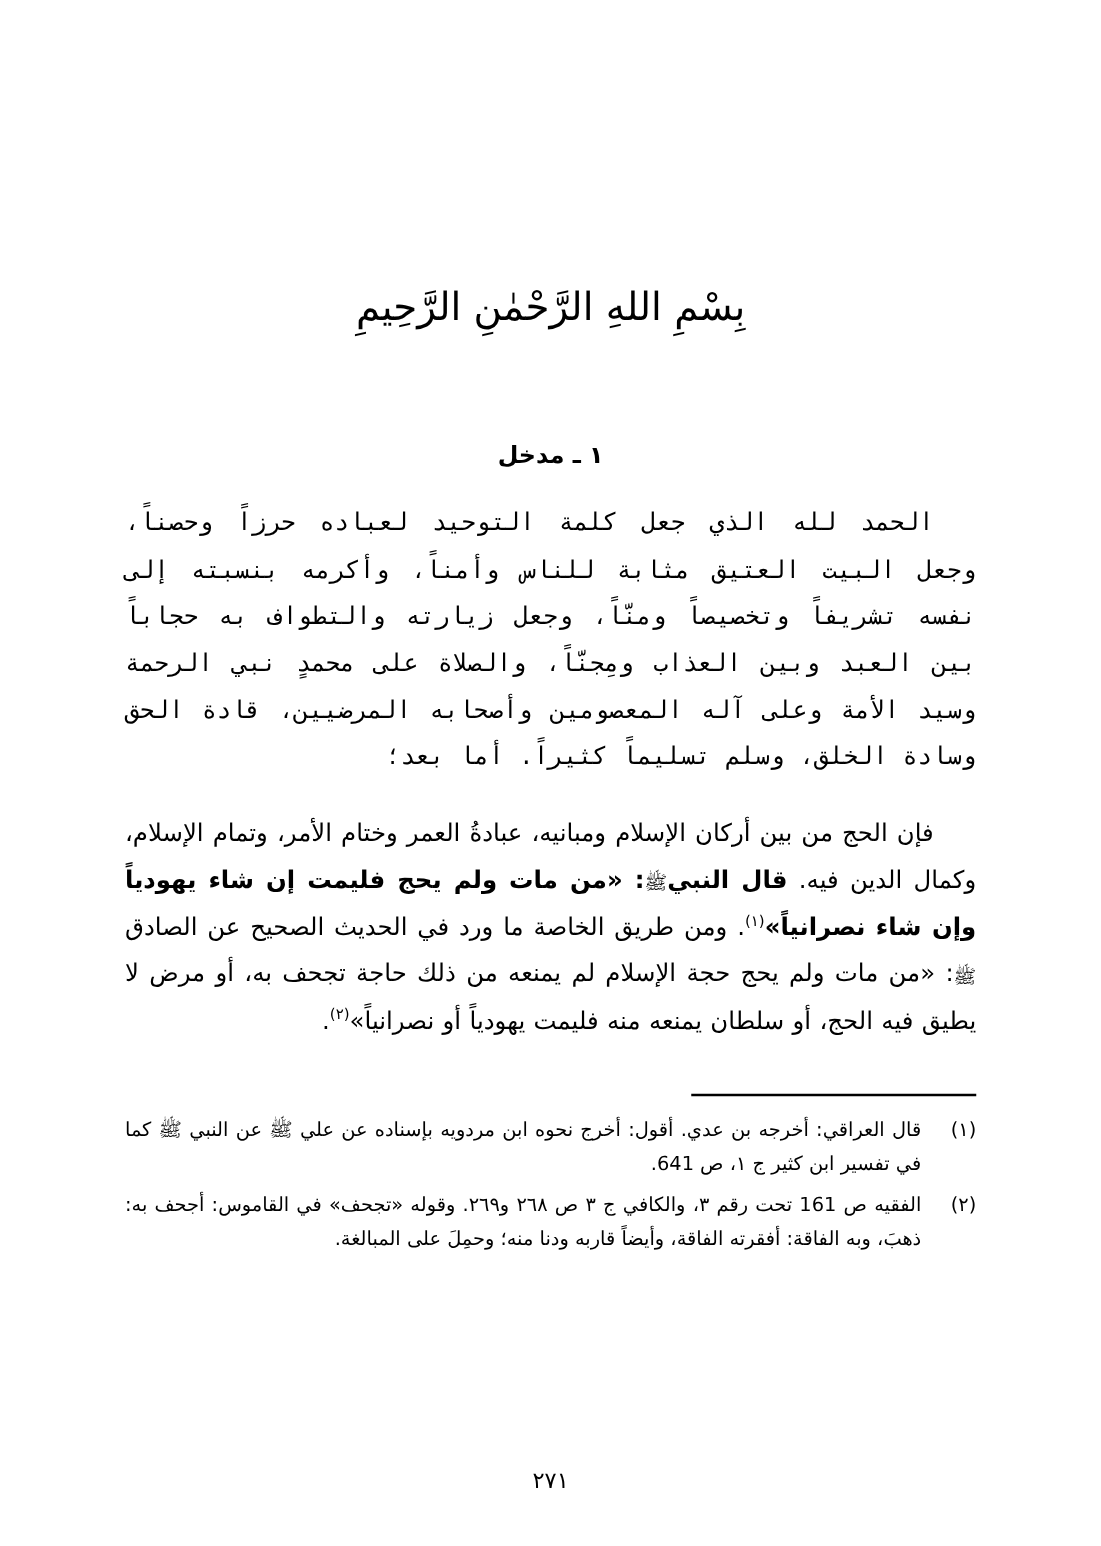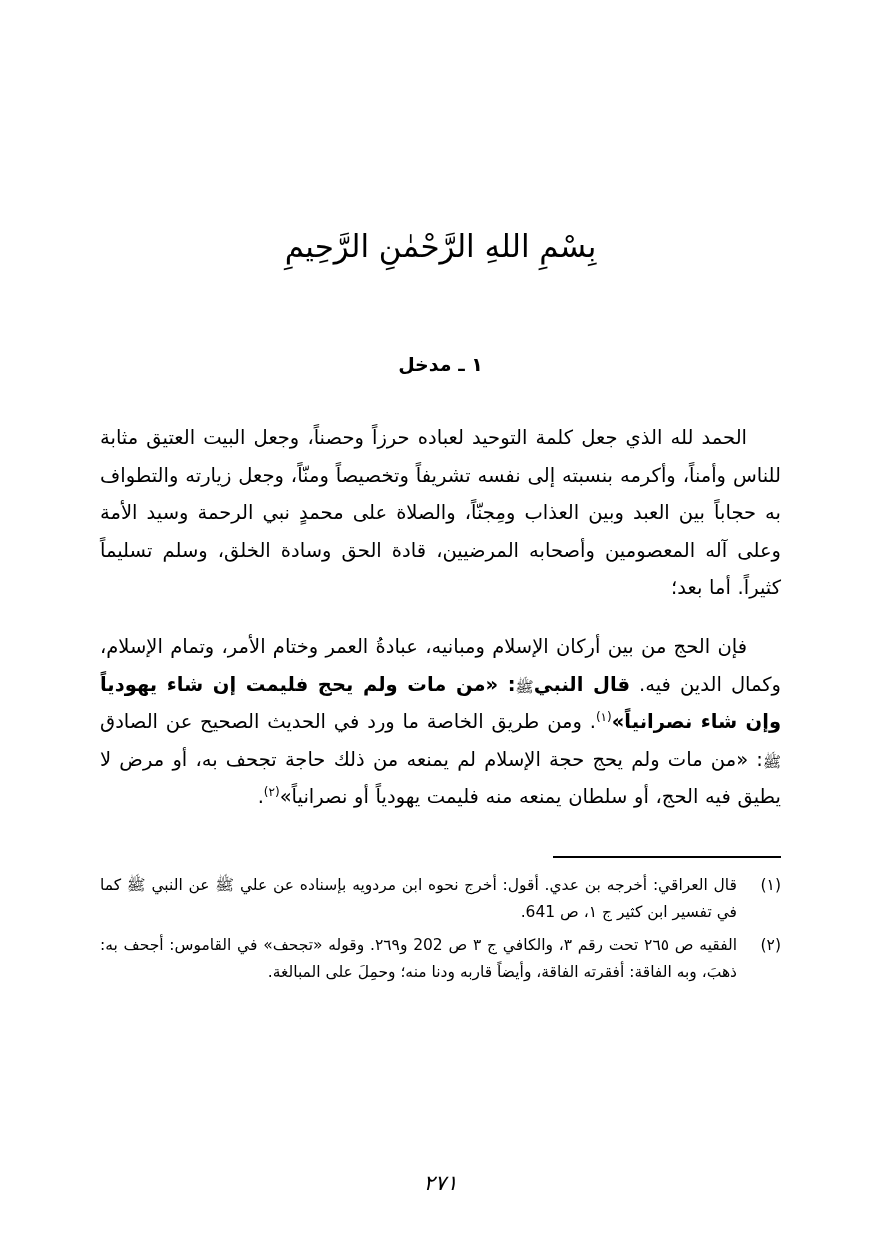--- a/index.html
+++ b/index.html
@@ -51,21 +51,22 @@
   p.para {
     text-align: justify;
     text-align-last: right;
     font-size: 19.5px;
     line-height: 1.92;
     margin: 22px 0 0 0;
     direction: rtl;
     word-spacing: 0.5px;
   }
   p.para.first {
-    margin-top: 44px;
+    margin-top: 26px;
+    font-family: Liberation Mono, monospace;
   }
   p.para .indent {
     display: inline-block;
     width: 34px;
   }
   .bold {
     font-weight: bold;
   }
   sup.fn {
     font-size: 12px;
@@ -104,23 +105,22 @@
     flex: 1 1 auto;
     text-align: justify;
     text-align-last: right;
   }
   .pagenum {
     position: absolute;
     bottom: 42px;
     left: 0;
     right: 0;
     text-align: center;
-    font-size: 21px;
+    font-size: 18px;
     direction: rtl;
-    font-style: italic;
   }
   .pbuh {
     font-size: 15px;
     display: inline-block;
     transform: translateY(1px);
   }
 </style>
 </head>
 <body>
 
@@ -140,19 +140,19 @@
 
   <div class="fn-rule"></div>
 
   <div class="footnotes">
     <div class="footnote">
       <span class="marker">(١)</span>
       <span class="fntext">قال العراقي: أخرجه بن عدي. أقول: أخرج نحوه ابن مردويه بإسناده عن علي ﷺ عن النبي ﷺ كما في تفسير ابن كثير ج ١، ص 641.</span>
     </div>
     <div class="footnote">
       <span class="marker">(٢)</span>
-      <span class="fntext">الفقيه ص ٢٦٥ تحت رقم ٣، والكافي ج ٣ ص 202 و٢٦٩. وقوله «تجحف» في القاموس: أجحف به: ذهبَ، وبه الفاقة: أفقرته الفاقة، وأيضاً قاربه ودنا منه؛ وحمِلَ على المبالغة.</span>
+      <span class="fntext">الفقيه ص 161 تحت رقم ٣، والكافي ج ٣ ص ٢٦٨ و٢٦٩. وقوله «تجحف» في القاموس: أجحف به: ذهبَ، وبه الفاقة: أفقرته الفاقة، وأيضاً قاربه ودنا منه؛ وحمِلَ على المبالغة.</span>
     </div>
   </div>
 
   <div class="pagenum">٢٧١</div>
 
 </div>
 
 </body></html>

